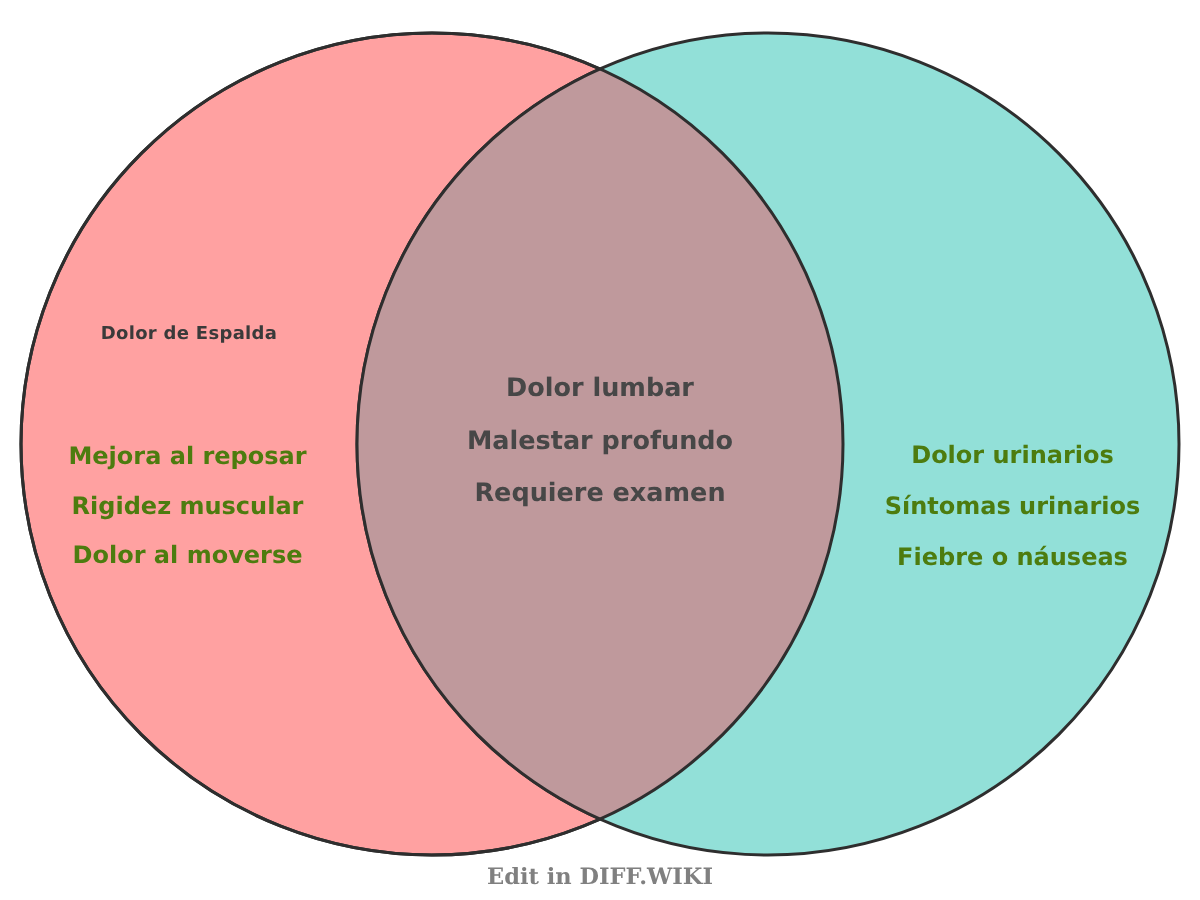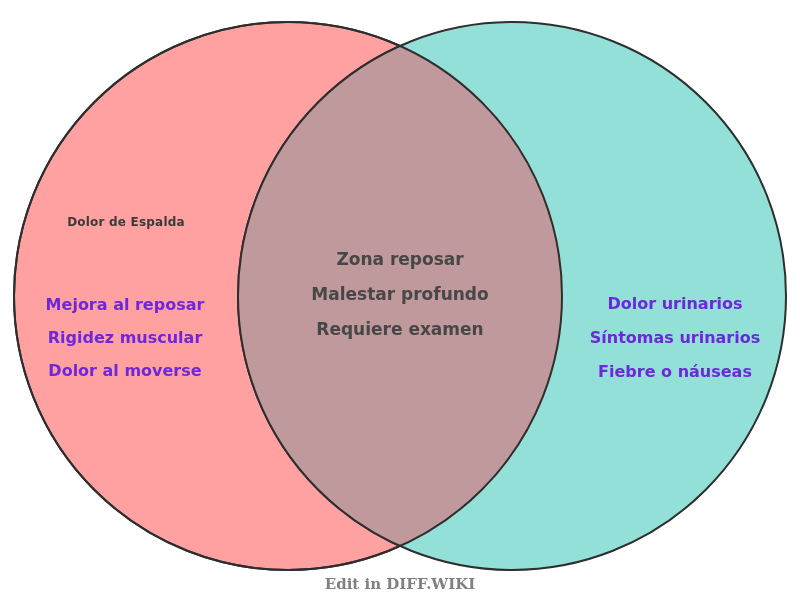--- a/index.html
+++ b/index.html
@@ -39,21 +39,21 @@
     font-weight: bold;
     text-align: center;
   }
   .circle-title {
     font-size: 12px;
     color: #3A3A3A;
     letter-spacing: 0.2px;
   }
   .side-item {
     font-size: 16px;
-    color: #6d28d9;
+    color: #4d7c0f;
   }
   .center-item {
     font-size: 17px;
     color: #474747;
   }
   .footer-credit {
     position: absolute;
     left: 400px;
     top: 584px;
     transform: translate(-50%, -50%);
@@ -97,21 +97,21 @@
     <circle class="stroke-only" cx="288" cy="296" r="274"></circle>
   </svg>
 
   <div class="txt circle-title pos-left-title">Dolor de Espalda</div>
 
 
   <div class="txt side-item pos-left-0">Mejora al reposar</div>
   <div class="txt side-item pos-left-1">Rigidez muscular</div>
   <div class="txt side-item pos-left-2">Dolor al moverse</div>
 
-  <div class="txt center-item pos-center-0">Zona reposar</div>
+  <div class="txt center-item pos-center-0">Dolor lumbar</div>
   <div class="txt center-item pos-center-1">Malestar profundo</div>
   <div class="txt center-item pos-center-2">Requiere examen</div>
 
   <div class="txt side-item pos-right-0">Dolor urinarios</div>
   <div class="txt side-item pos-right-1">Síntomas urinarios</div>
   <div class="txt side-item pos-right-2">Fiebre o náuseas</div>
 
   <a class="footer-credit">Edit in DIFF.WIKI</a>
 
 </div>

